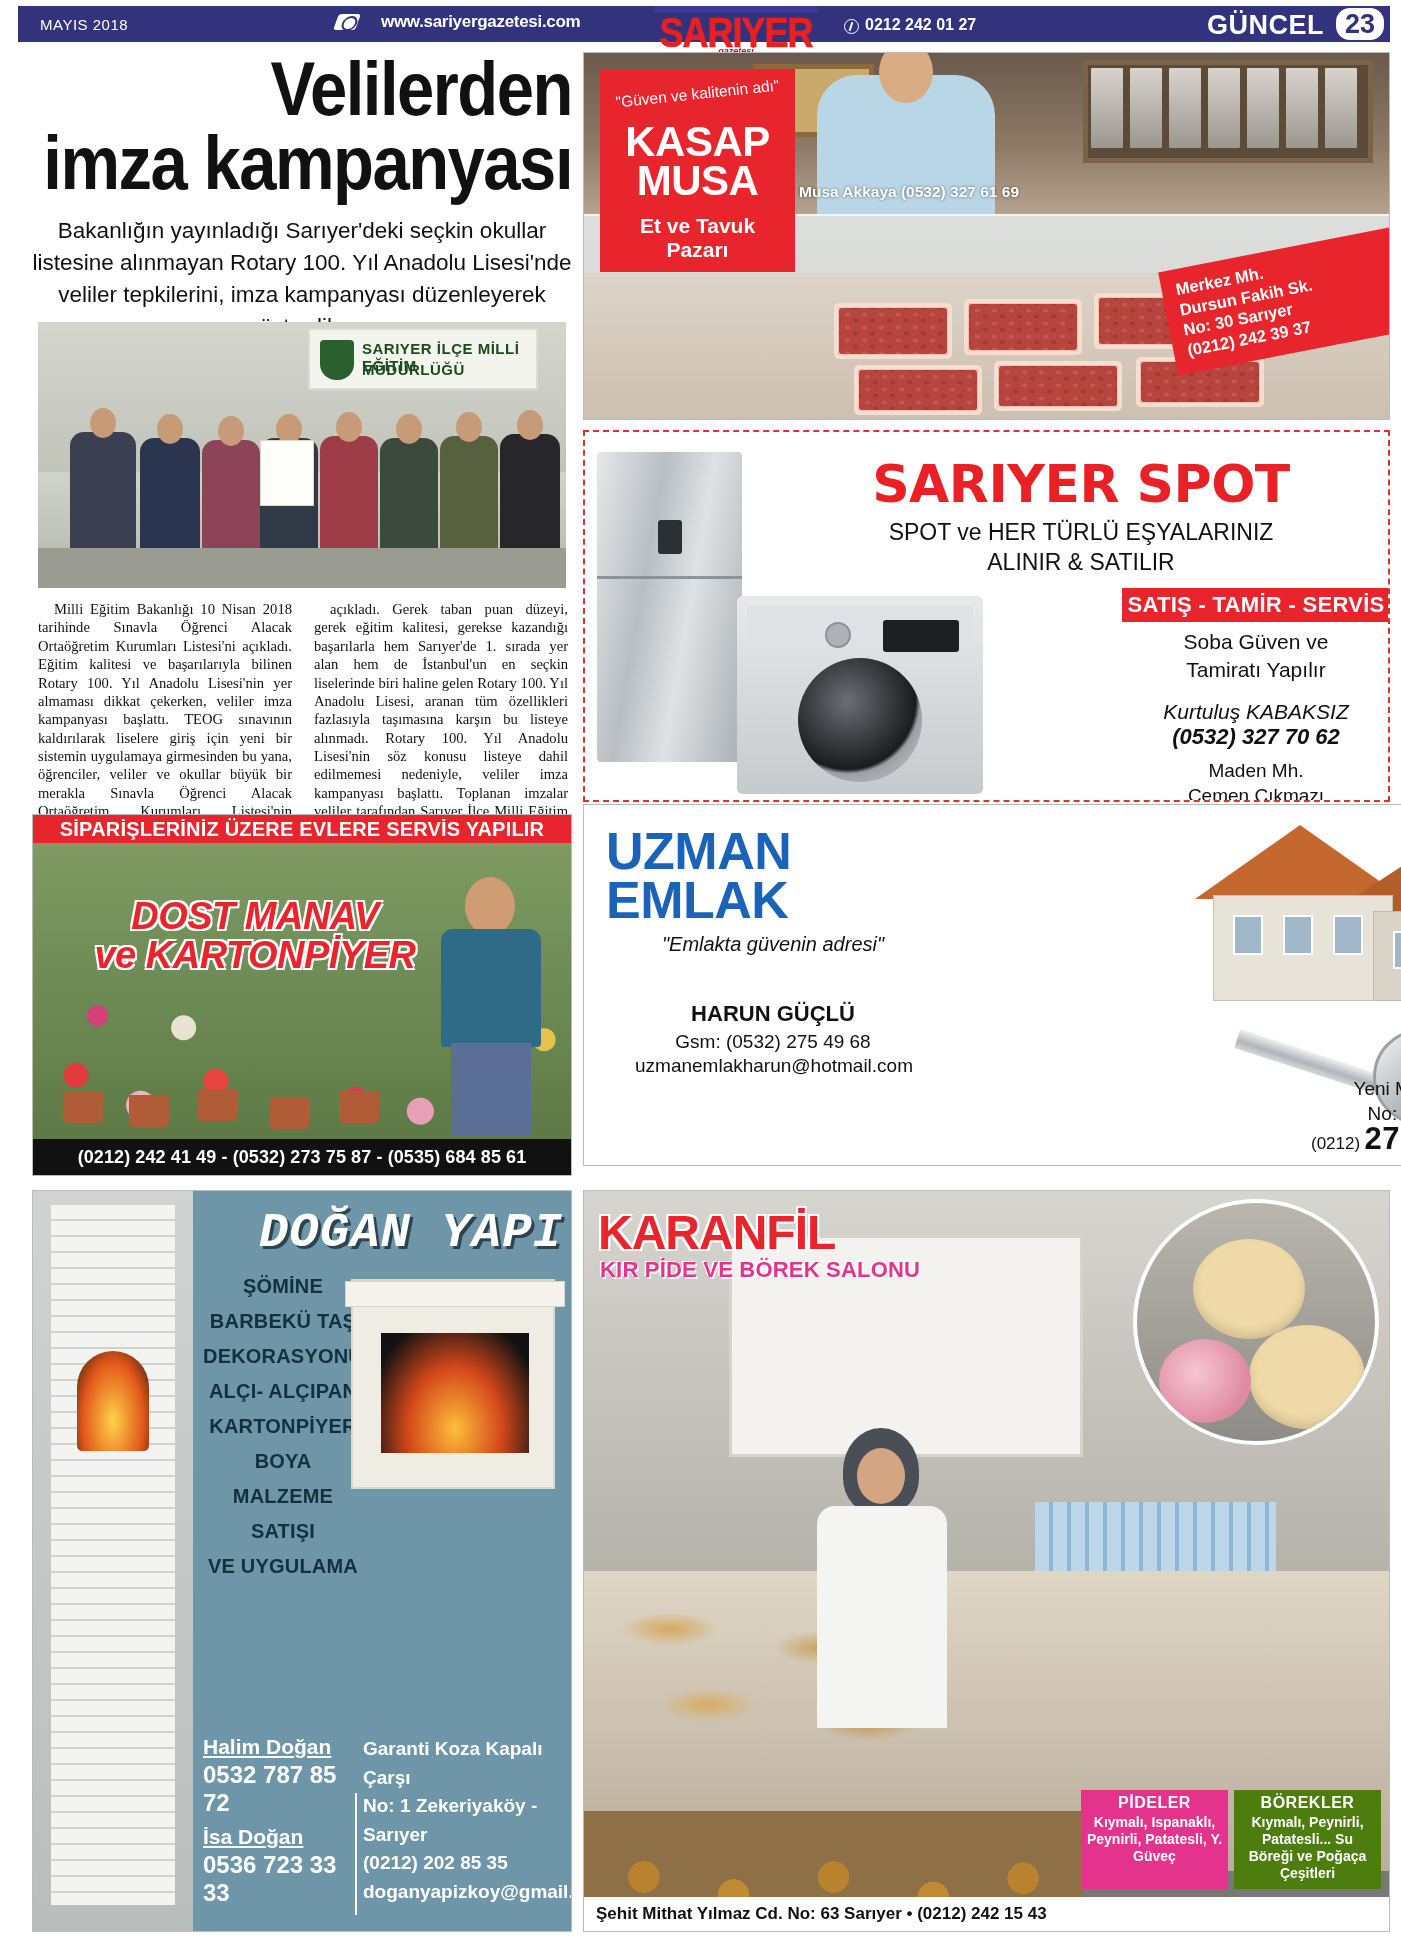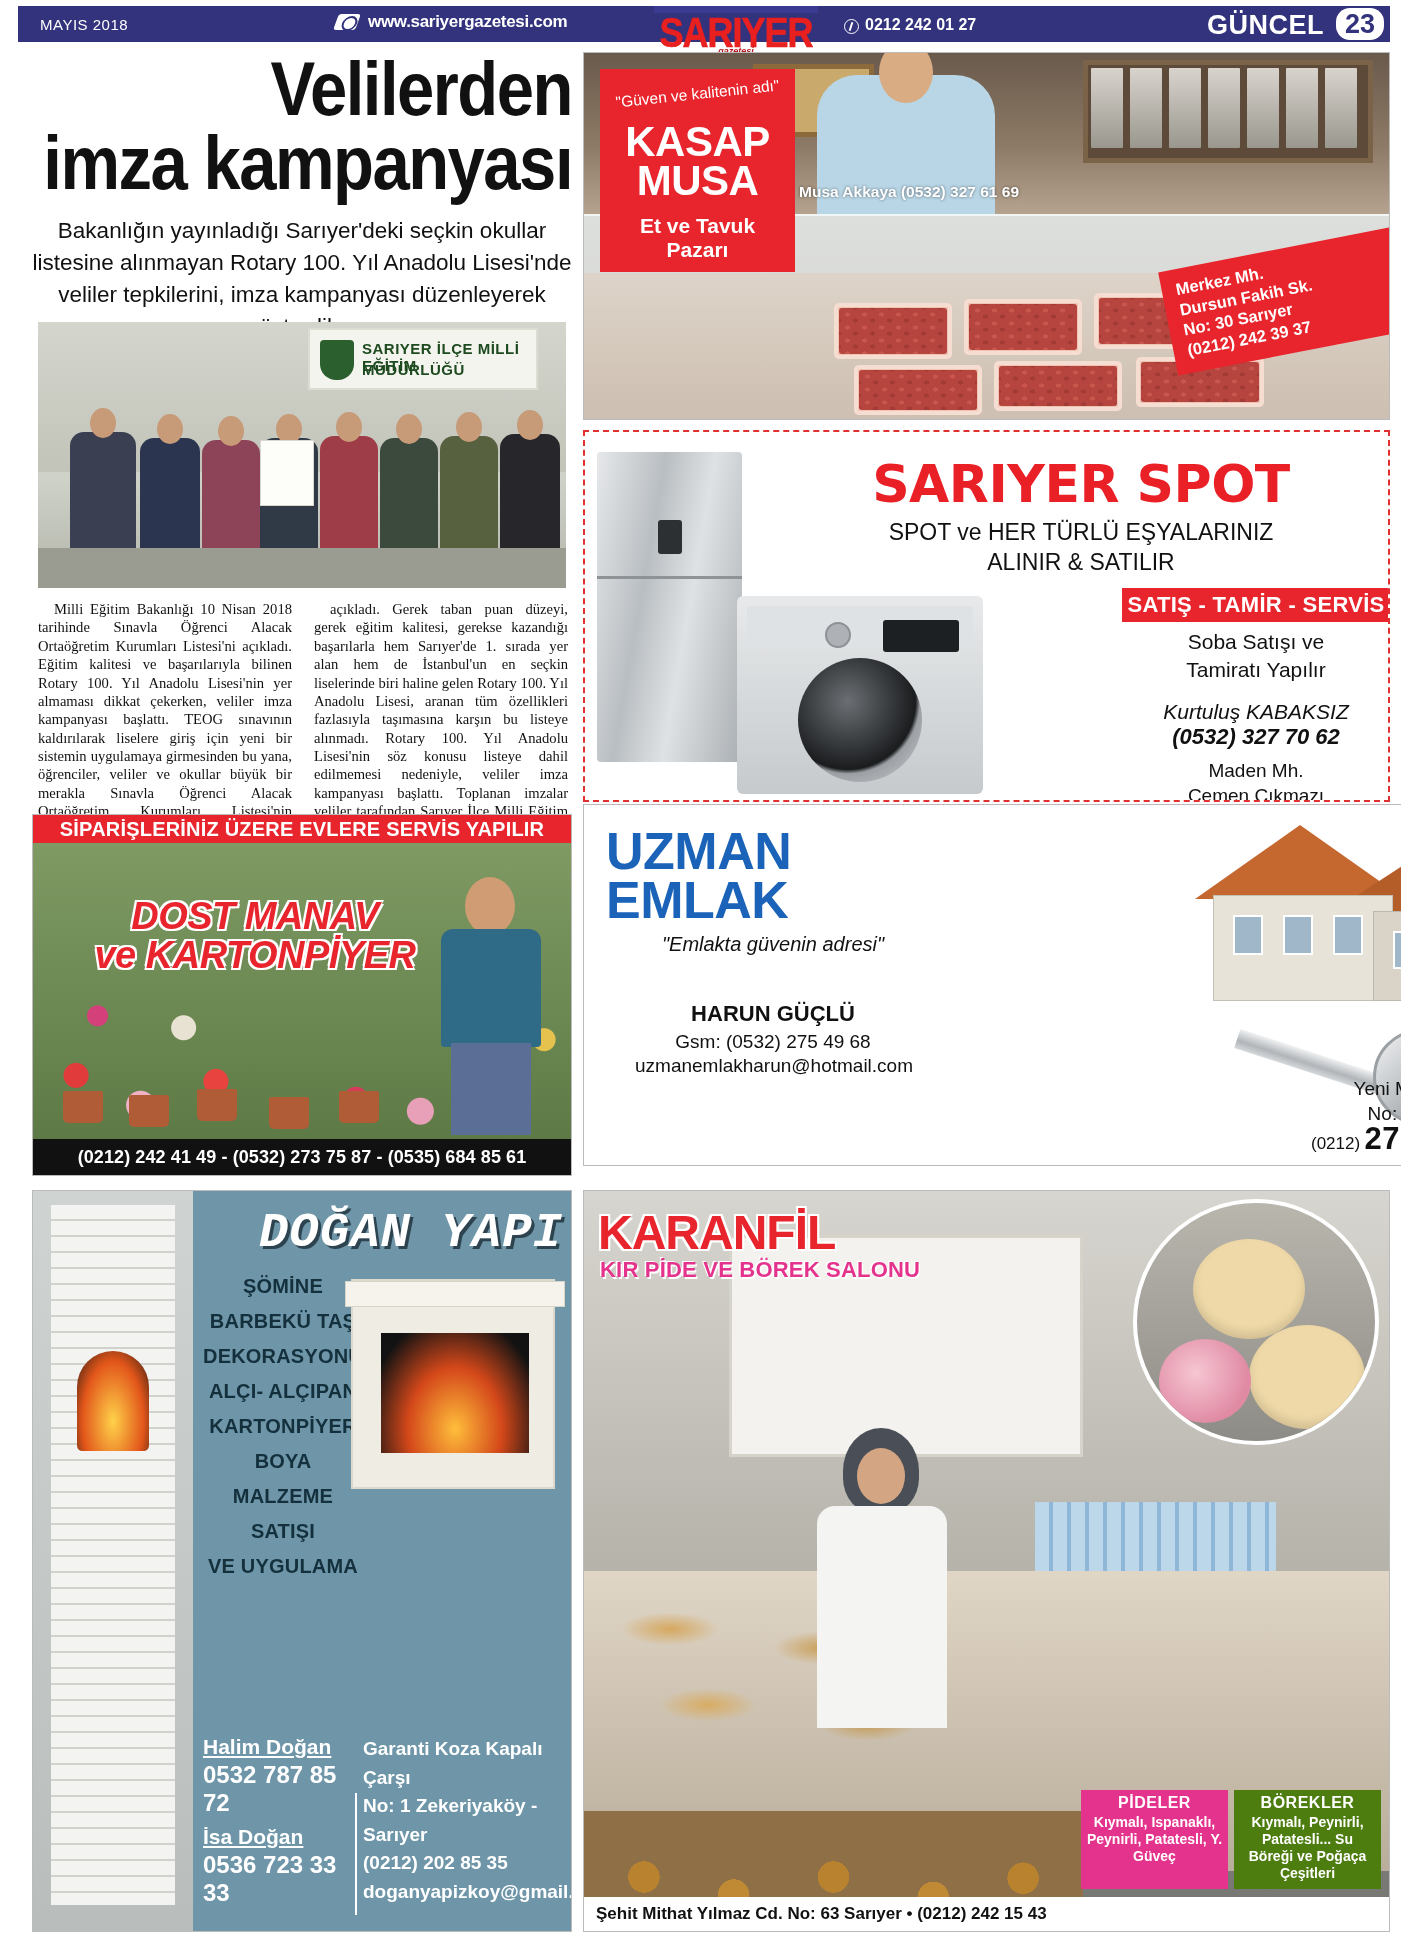--- a/index.html
+++ b/index.html
@@ -9,21 +9,21 @@
     font-family:"Liberation Sans", sans-serif;
     color:#111; overflow:hidden;
   }
   .page { position:absolute; inset:0; background:#fff; }
 
   
   .masthead { position:absolute; left:18px; top:6px; width:1372px; height:36px;
               background:#32327d; display:flex; align-items:center; }
   .mh-date { color:#fff; font-size:15px; letter-spacing:.5px; margin-left:22px;
              font-family:"Liberation Sans", sans-serif; font-weight:400; }
-  .mh-web { position:absolute; left:318px; top:6px; display:flex; align-items:center; gap:10px; }
+  .mh-web { position:absolute; left:318px; top:6px; display:flex; align-items:center; gap:23px; }
   .mh-web .txt { color:#fff; font-size:17px; font-weight:bold; letter-spacing:-.3px; }
   .mh-globe { width:22px; height:16px; position:relative; }
   .mh-globe:before{ content:""; position:absolute; inset:0; background:#fff;
       border-radius:3px; transform:skewX(-20deg); }
   .mh-globe:after{ content:""; position:absolute; left:6px; top:2px; width:11px; height:11px;
       border:2px solid #32327d; border-radius:50%; transform:skewX(-20deg); }
   .mh-logo { position:absolute; left:628px; top:0px; width:180px; height:44px; }
   .mh-logo .bluebar { position:absolute; left:8px; top:0; width:164px; height:7px; background:#3a3a92; }
   .mh-logo .word { position:absolute; left:0; top:2px; width:180px; text-align:center;
       color:#e8201f; font-size:36px; font-weight:bold; letter-spacing:-1px;
@@ -473,21 +473,21 @@
       </div>
       <div class="door"></div>
     </div>
     <div class="ss-title">SARIYER SPOT</div>
     <div class="ss-sub">
       <div>SPOT ve HER TÜRLÜ EŞYALARINIZ</div>
       <div>ALINIR &amp; SATILIR</div>
     </div>
     <div class="ss-badge">SATIŞ - TAMİR - SERVİS</div>
     <div class="ss-soba">
-      <div>Soba Satışı ve</div>
+      <div>Soba Güven ve</div>
       <div>Tamiratı Yapılır</div>
     </div>
     <div class="ss-name">Kurtuluş KABAKSIZ</div>
     <div class="ss-phone">(0532) 327 70 62</div>
     <div class="ss-addr">
       <div>Maden Mh.</div>
       <div>Çemen Çıkmazı</div>
 
     </div>
   </div>

